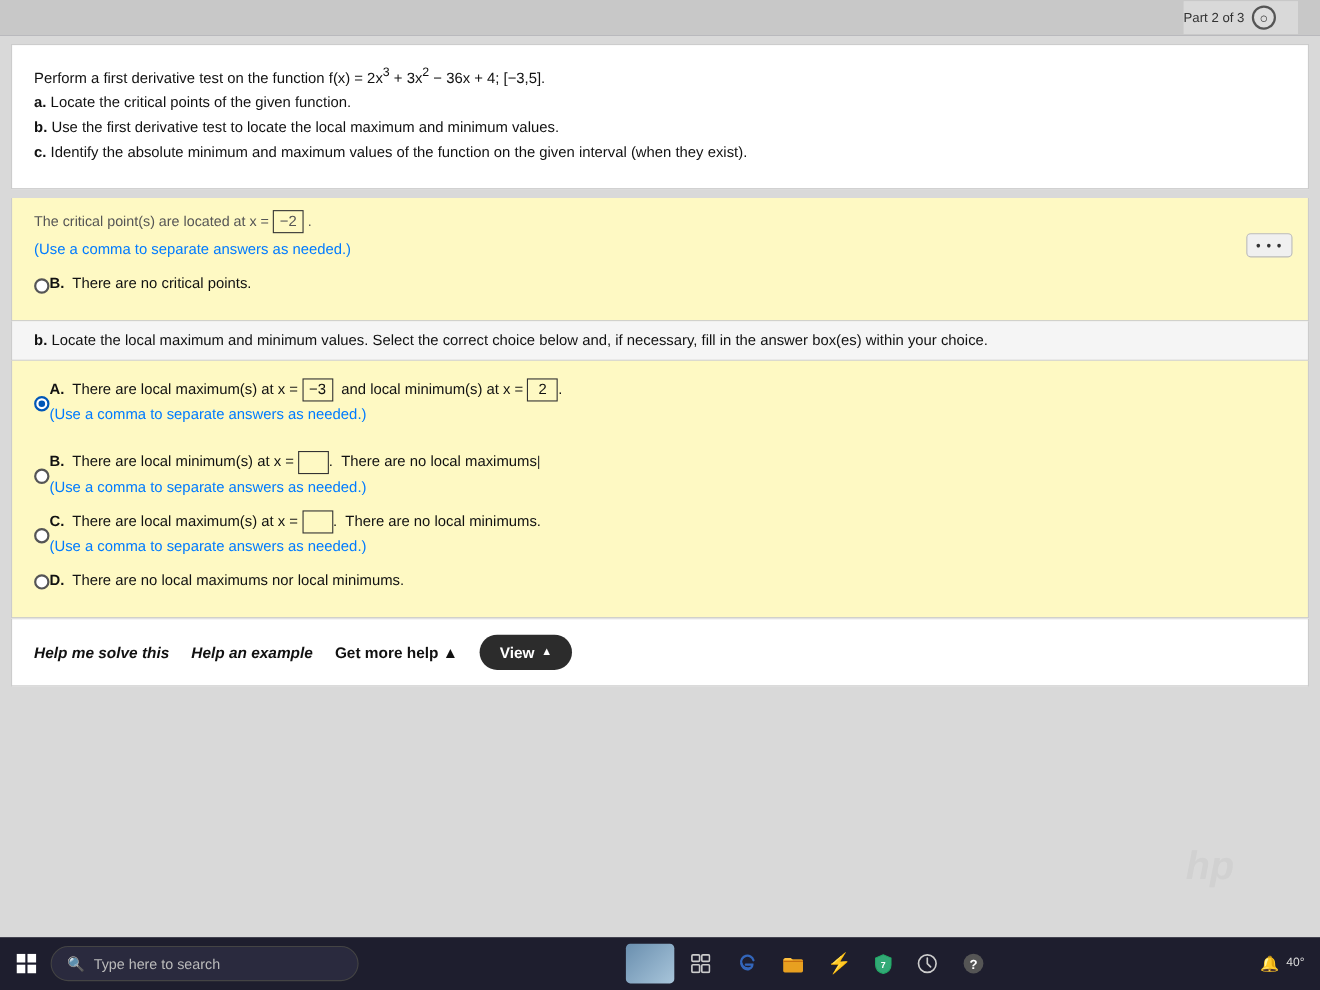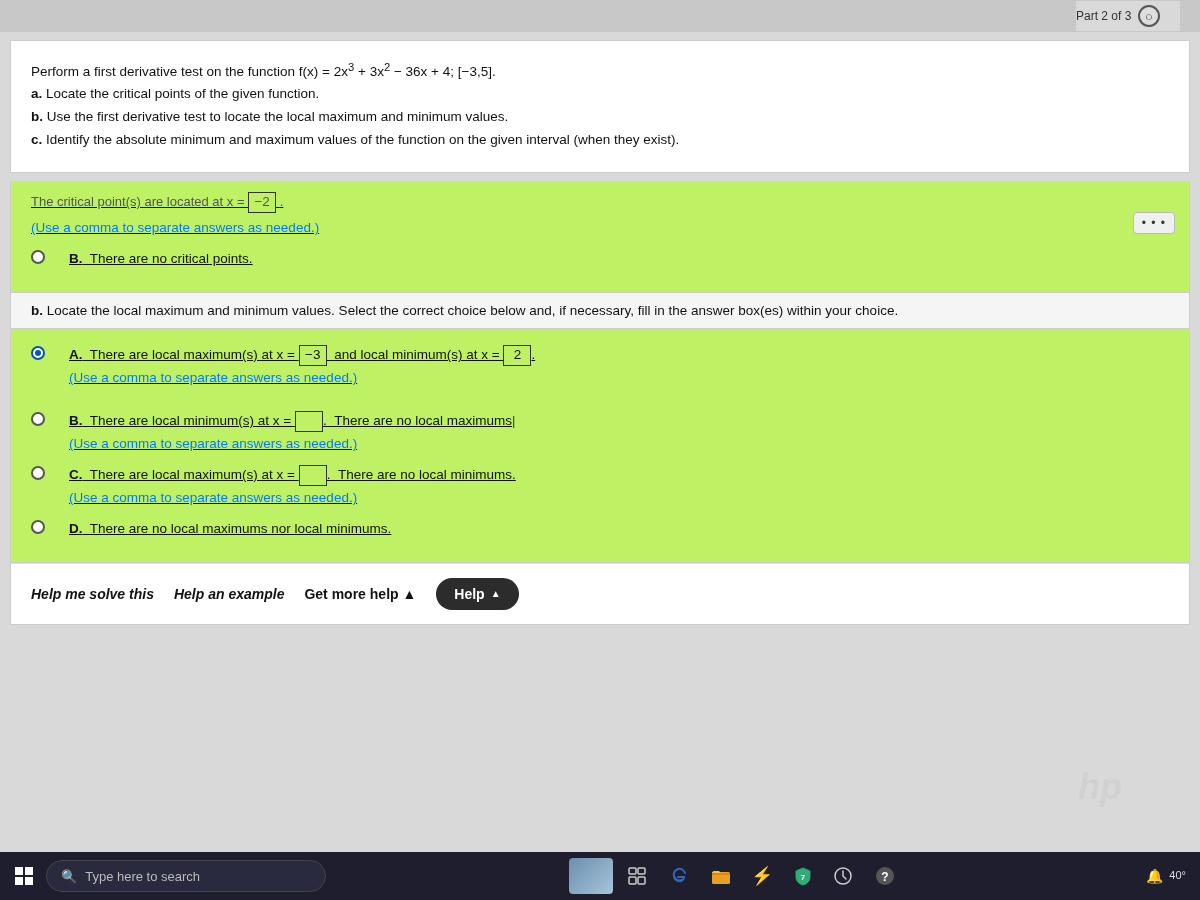--- a/index.html
+++ b/index.html
@@ -35,29 +35,28 @@
       line-height: 1.7;
       color: #111;
       margin-bottom: 4px;
     }
 
     .part-label {
       font-weight: bold;
     }
 
     .answer-section {
-      background: #bef264;
+      background: #fef9c3;
       margin: 0 10px 0 10px;
       padding: 10px 20px 16px 20px;
       border: 1px solid #ccc;
       border-top: none;
       font-size: 13.5px;
       color: #111;
       line-height: 1.7;
-      text-decoration: underline;
     }
 
     .partial-answer {
       color: #555;
       font-size: 13px;
       margin-bottom: 4px;
     }
 
     .teal-text {
       color: #007bff;
@@ -280,22 +279,22 @@
       align-items: center;
       justify-content: flex-end;
       padding: 4px 20px 4px 0;
       background: #d9d9d9;
       font-size: 12px;
       color: #333;
     }
 
     .option-line {
       display: flex;
-      align-items: flex-start;
-      gap: 24px;
+      align-items: center;
+      gap: 0;
       margin: 5px 0;
     }
 
     .radio-circle {
       width: 14px;
       height: 14px;
       border-radius: 50%;
       border: 2px solid #555;
       margin-top: 2px;
       flex-shrink: 0;
@@ -452,21 +451,21 @@
       </span>
     </div>
 
   </div>
 
   <div class="bottom-actions">
     <button class="action-btn">Help me solve this</button>
     <button class="action-btn">Help an example</button>
     <button class="get-more-help-btn">Get more help ▲</button>
     <button class="media-btn">
-      <span>Help</span>
+      <span>View</span>
     </button>
   </div>
 
   <div class="hp-logo-area">
     <span class="hp-logo">hp</span>
   </div>
 
 </div>
 
 <div class="taskbar">

